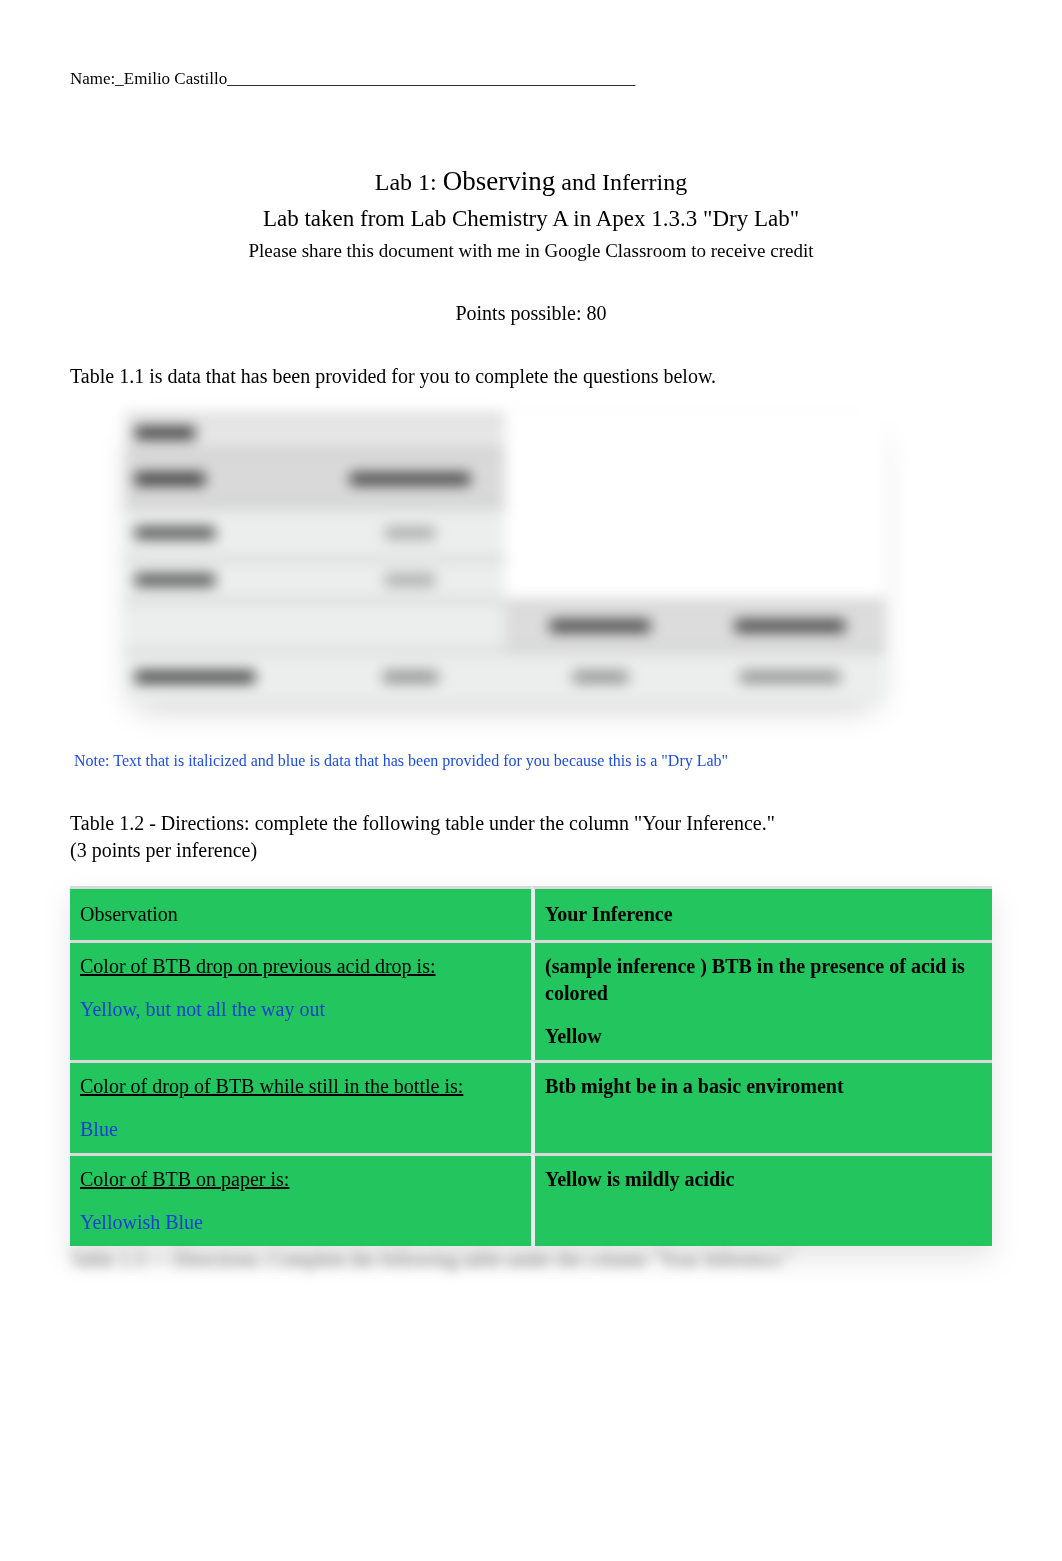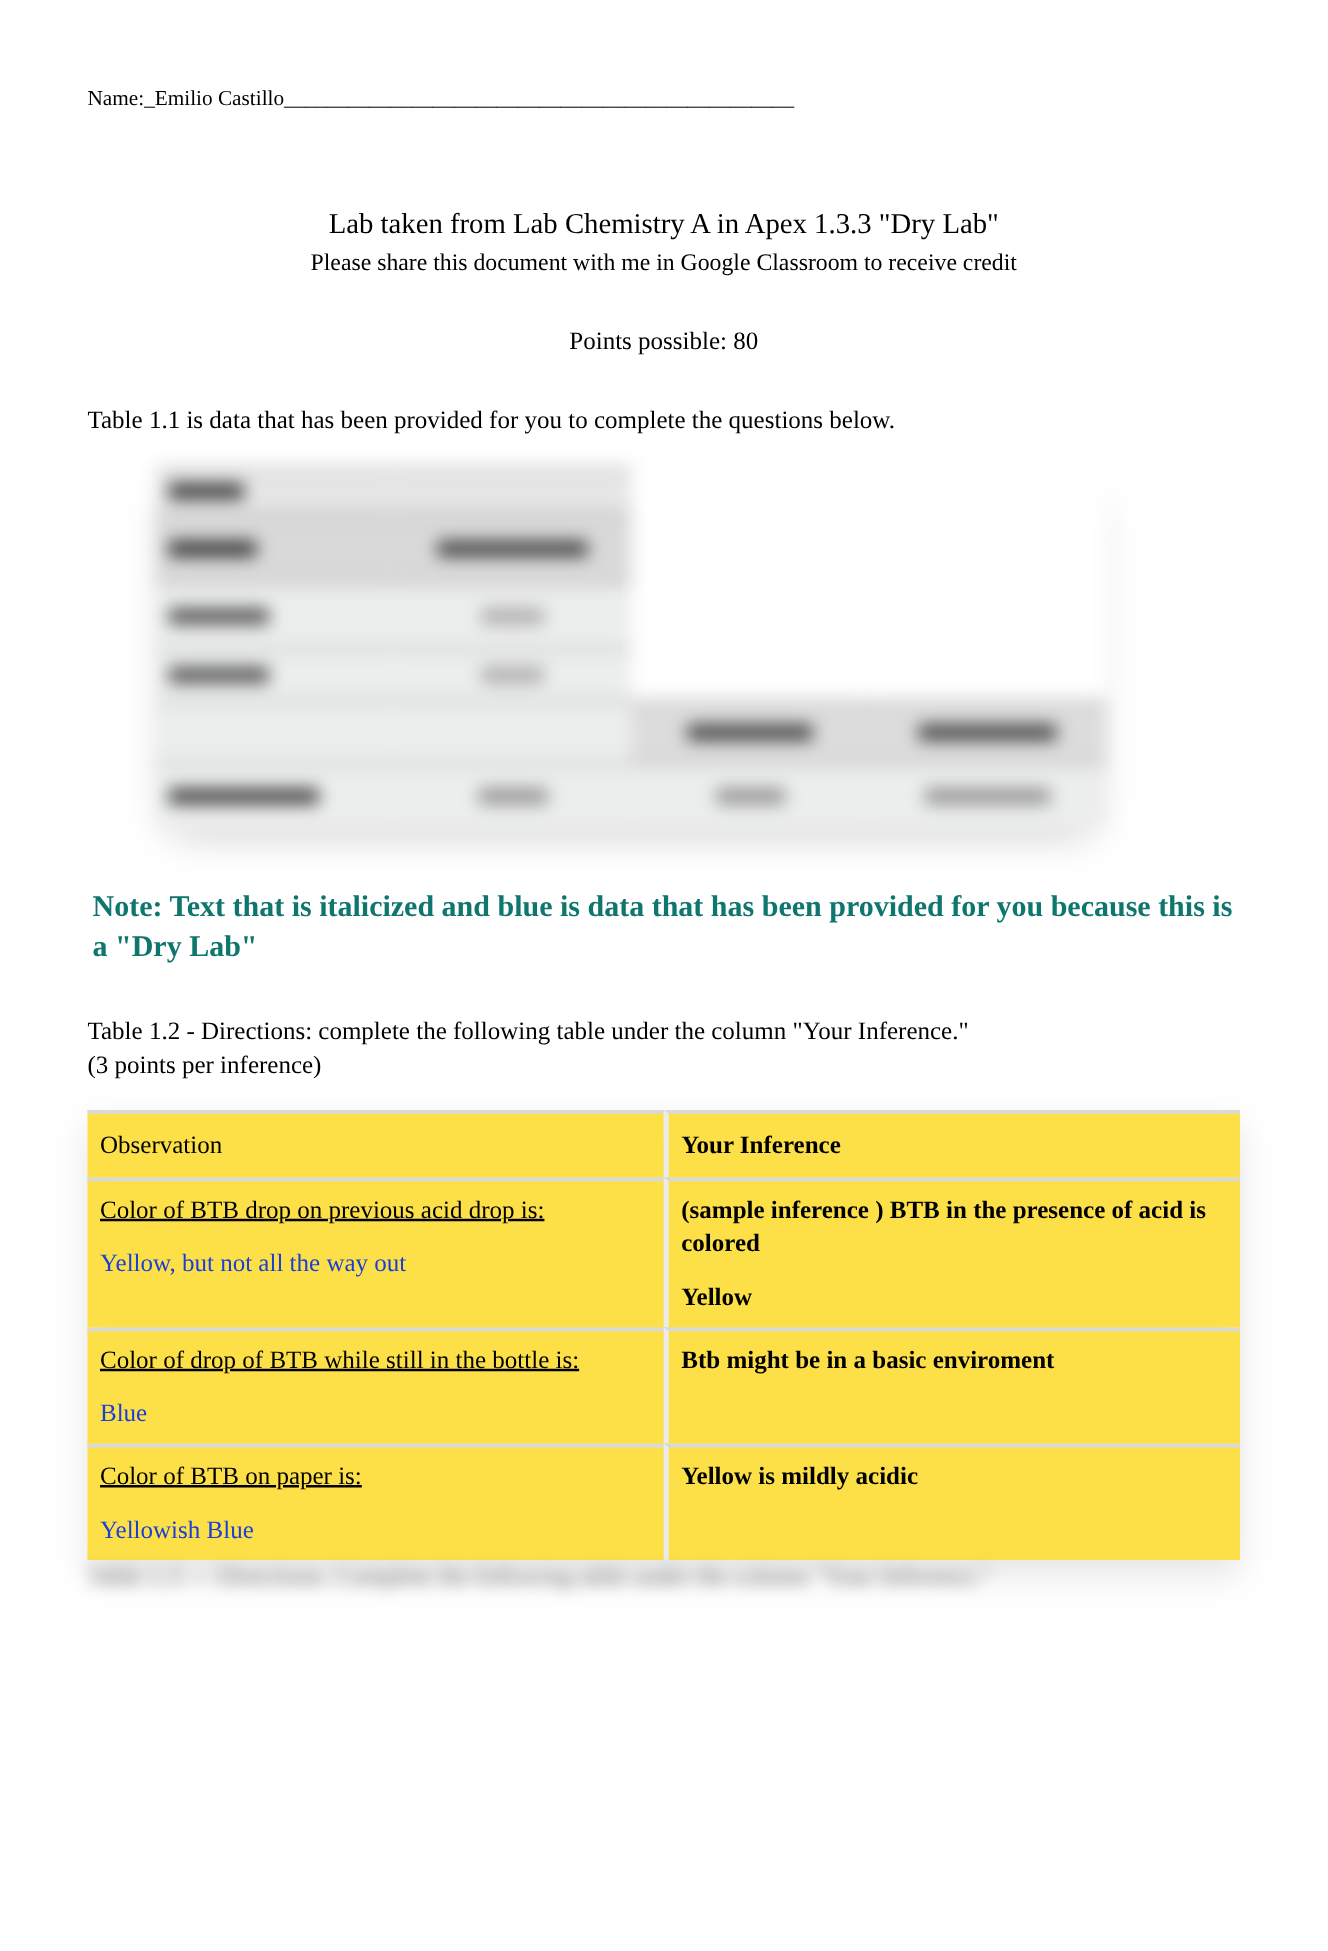--- a/index.html
+++ b/index.html
@@ -63,42 +63,41 @@
       display: flex;
       align-items: center;
       justify-content: center;
     }
     .blur-cell .bar {
       background: #6a6a6a;
       height: 12px;
       border-radius: 1px;
     }
     .note-blue {
-      color: #0f766e;
-      font-size: 24px;
+      color: #1d4ed8;
+      font-size: 16px;
       margin-left: 4px;
       margin-bottom: 38px;
-      font-weight: bold;
     }
     .directions {
       font-size: 20px;
       margin-bottom: 22px;
     }
     .inf-table {
       width: 100%;
       border-collapse: separate;
       border-spacing: 0;
       table-layout: fixed;
       filter: drop-shadow(0 12px 14px rgba(0,0,0,0.10));
     }
     .inf-table th, .inf-table td {
       text-align: left;
       vertical-align: top;
       padding: 10px 10px 10px 10px;
-      background: #fde047;
+      background: #22c55e;
       border-top: 3px solid #d9d9d9;
       font-weight: normal;
       font-size: 20px;
     }
     .inf-table .col-sep {
       border-left: 4px solid #ececec;
       font-weight: bold;
     }
     .inf-table th {
       padding-top: 12px;
@@ -122,20 +121,23 @@
     }
   </style>
 </head>
 <body>
 
 <div class="name-line">
   <span>Name:</span><span>_Emilio Castillo________________________________________________</span>
 </div>
 
 <div class="header-block">
+  <div class="lab-title">
+    <span>Lab 1:  </span><span class="observing">Observing</span><span>   and Inferring</span>
+  </div>
   <div class="lab-subtitle">Lab taken from Lab Chemistry A in Apex 1.3.3 "Dry Lab"</div>
   <div class="share-note">Please share this document with me in Google Classroom to receive credit</div>
   <div class="points">Points possible: 80</div>
 </div>
 
 <div class="intro-sentence">Table 1.1 is data that has been provided for you to complete the questions below.</div>
 
 <div class="blur-region">
   <table class="blur-table">
     <tbody>

